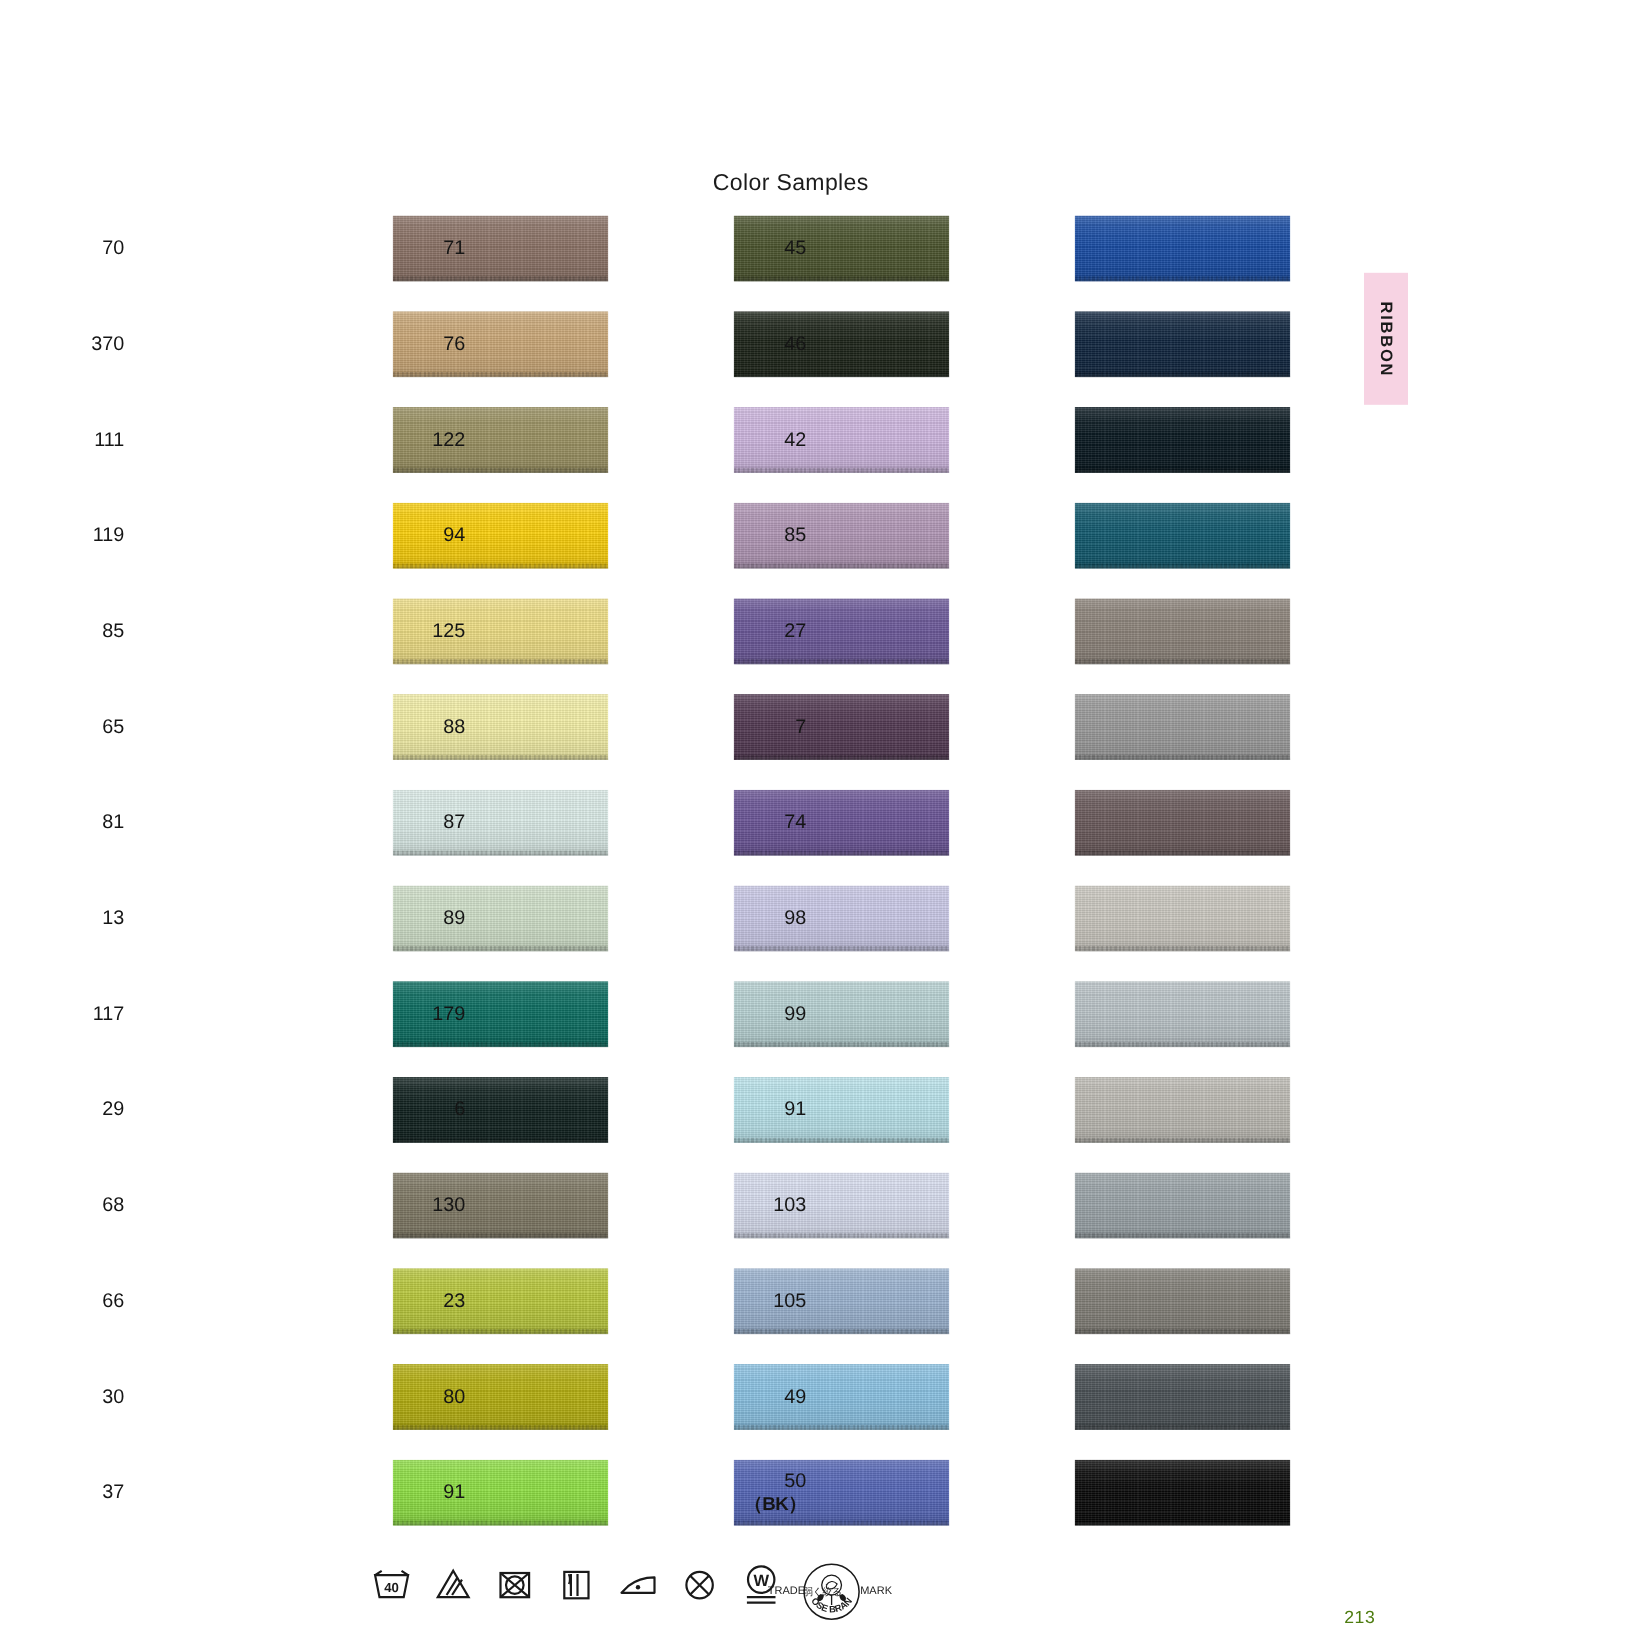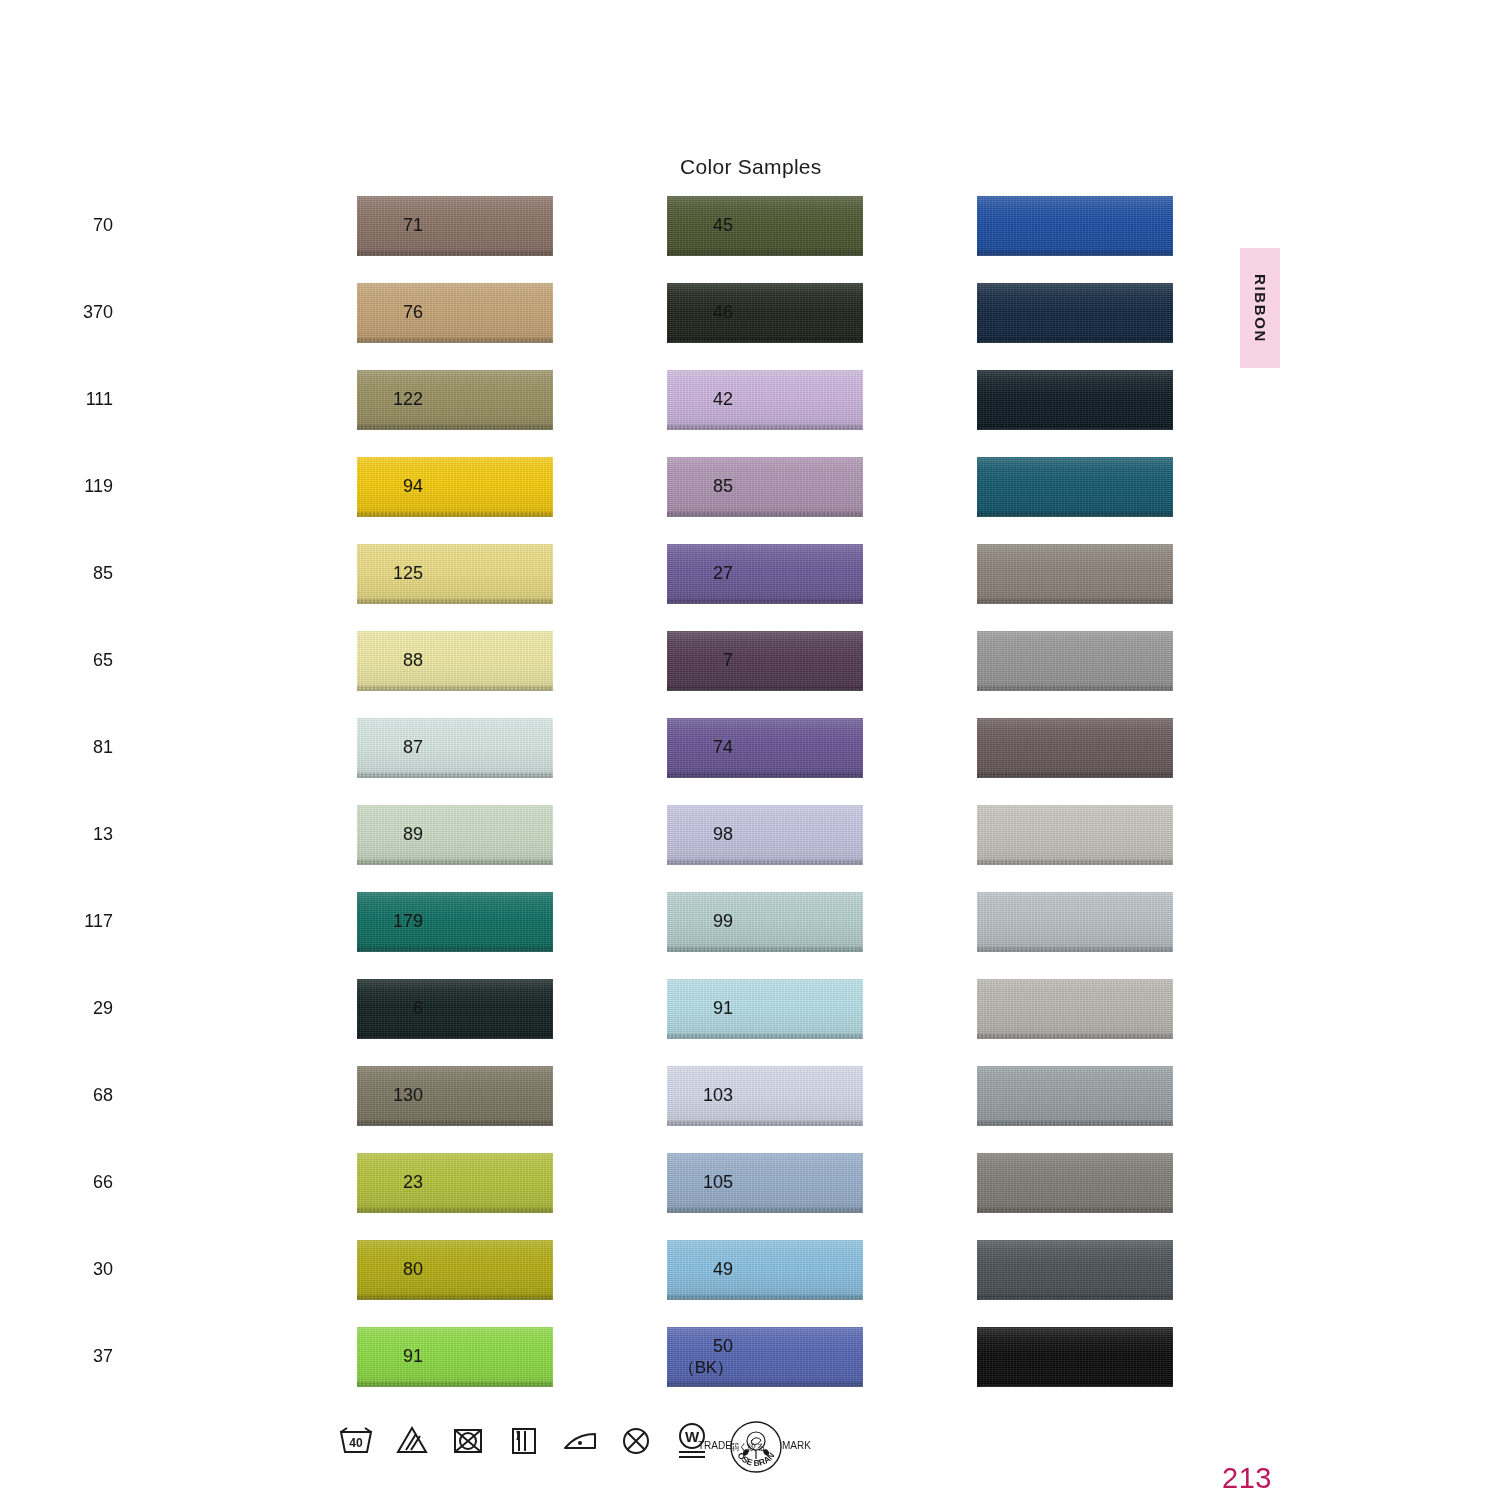--- a/index.html
+++ b/index.html
@@ -18,21 +18,21 @@
   }
 
   #page {
     position: absolute;
     inset: 0;
   }
 
   
   #page-title {
     position: absolute;
-    left: 680px;
+    left: 648px;
     top: 155px;
     font-size: 21px;
     letter-spacing: 0.3px;
     color: #1c1c1c;
     white-space: nowrap;
   }
 
   
   #columns {
     position: absolute;
@@ -65,20 +65,21 @@
     justify-content: center;
     font-size: 18px;
     line-height: 1.18;
     color: #151515;
     text-align: right;
     white-space: nowrap;
   }
   .swatch-label .sub {
     font-size: 17px;
     letter-spacing: -0.5px;
+    font-weight: bold;
   }
 
   .swatch {
     position: absolute;
     left: 39px;
     top: 0;
     width: 196px;
     height: 60px;
     overflow: hidden;
   }
@@ -189,22 +190,22 @@
     width: 120px;
     height: 62px;
   }
   #brand-mark svg { display: block; }
 
   
   #page-number {
     position: absolute;
     left: 1222px;
     top: 1462px;
-    font-size: 29px;
-    color: #be185d;
+    font-size: 16px;
+    color: #4d7c0f;
     letter-spacing: 0.5px;
   }
 </style>
 </head>
 <body>
 
 <div id="page">
 
   <div id="page-title">Color Samples</div>
 

